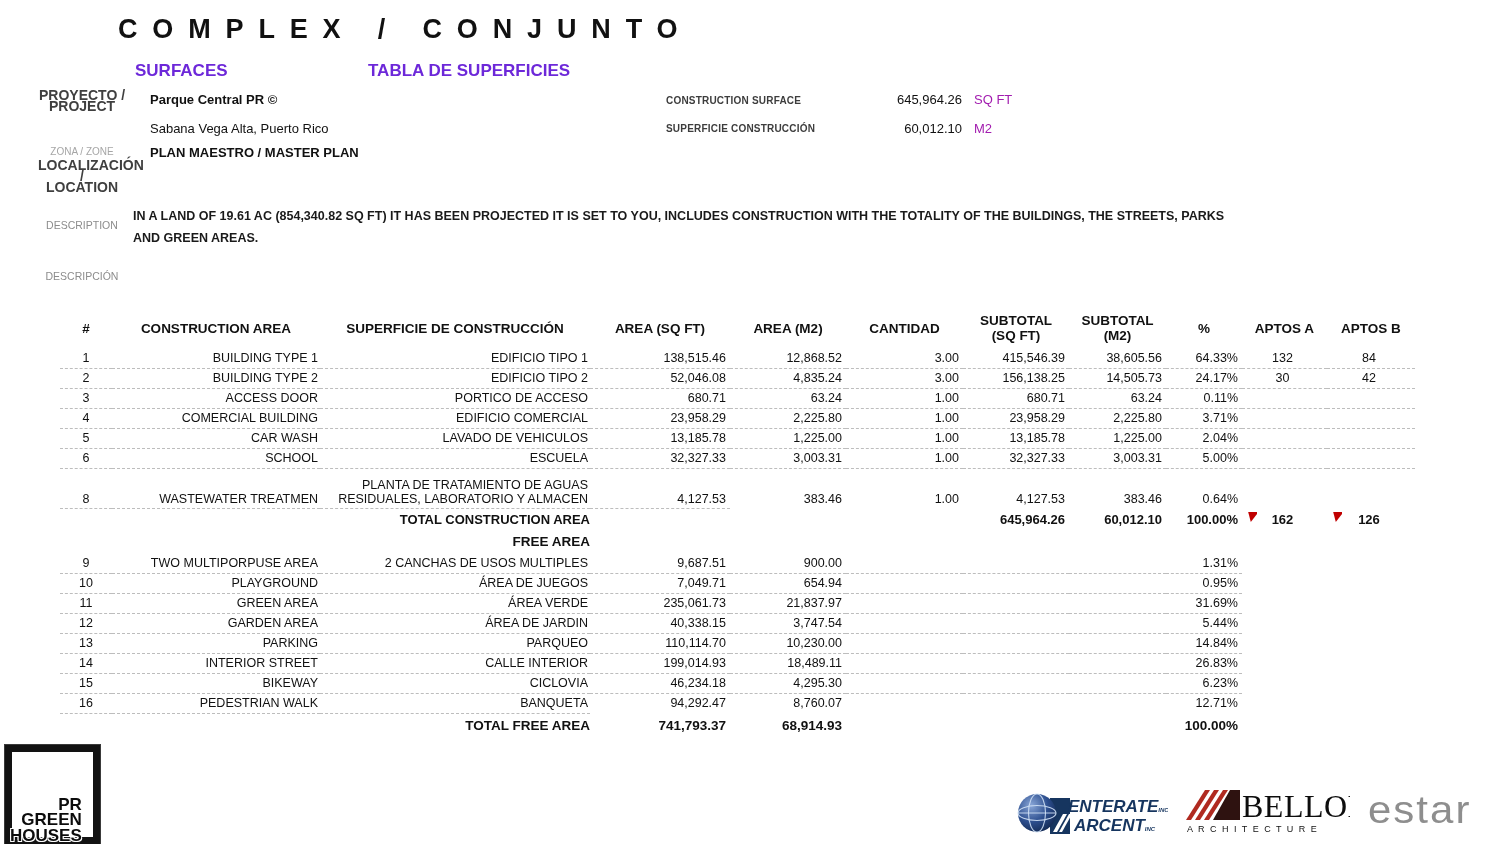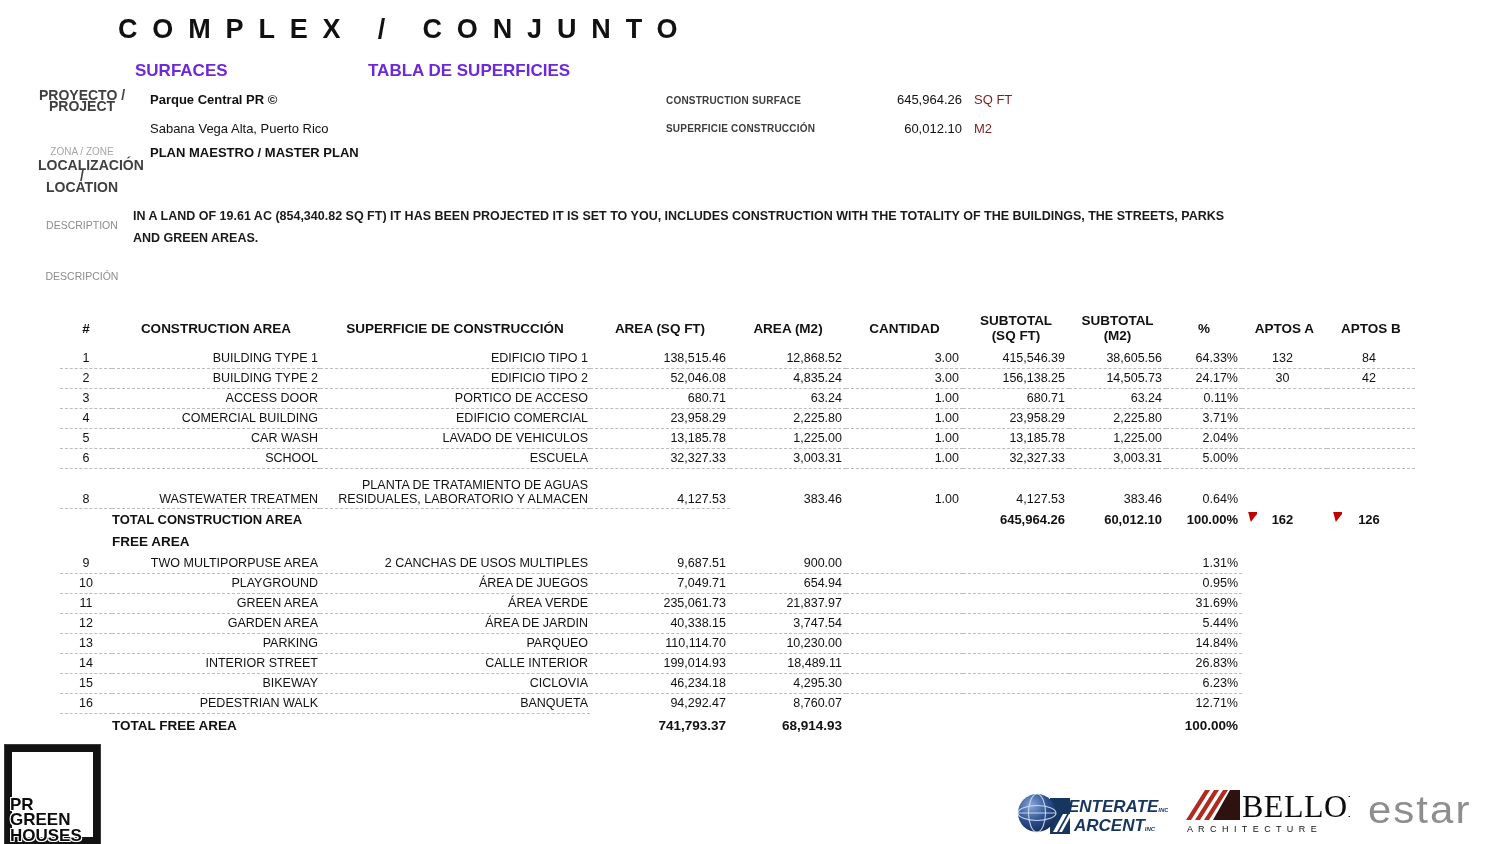--- a/index.html
+++ b/index.html
@@ -22,21 +22,21 @@
   .side-label {
     left:38px; width:88px; text-align:center; font-size:14px; font-weight:700;
     color:#3f3f3f; line-height:11px; white-space:pre-line;
   }
   .side-label.light { color:#a6a6a6; font-size:10px; font-weight:400; }
   .proj-value { left:150px; font-size:13px; color:#111; }
   .bold { font-weight:700; }
 
   .stat-label { left:666px; font-size:10px; font-weight:700; color:#3d3d3d; letter-spacing:0.2px; }
   .stat-value { left:840px; width:122px; text-align:right; font-size:13px; color:#111; }
-  .stat-unit  { left:974px; font-size:13px; color:#7f1d1d; }
+  .stat-unit  { left:974px; font-size:13px; color:#a21caf; }
 
   
   .desc-label { left:38px; width:88px; text-align:center; font-size:10.5px; color:#8c8c8c; }
   .desc-text  { left:133px; width:1140px; font-size:12.5px; line-height:21.5px; white-space:pre-line; }
   #desc-en { top:206px; color:#1a1a1a; font-weight:600; }
   #desc-es { top:257px; color:#8c8c8c; font-weight:400; }
 
   
   #surfaces-table { left:60px; top:308px; }
   table { border-collapse:collapse; table-layout:fixed; width:1355px; }
@@ -54,30 +54,30 @@
   }
   td.c-num { text-align:center; padding:0; }
   td.c-name { text-align:right; padding-right:2px; }
   td.c-r { text-align:right; }
   td.c-c { text-align:center; position:relative; }
   tr.two-line td { height:40px; vertical-align:bottom; padding-bottom:2px; }
   tr.total-row td { height:23px; font-weight:700; font-size:13px; }
   tr.section-row td { height:22px; font-weight:700; font-size:13.5px; }
   tr.grand-row td { height:25px; font-weight:700; font-size:13.5px; }
   td.dashed { border-bottom:1px dashed var(--dash); }
-  td.center-span { text-align:left; padding:0; }
+  td.center-span { text-align:right; padding:0; }
   .flag {
     position:absolute; left:5px; top:4px; width:10px; height:10px;
     background:var(--flag-red); clip-path:polygon(12% 0, 100% 0, 100% 20%, 38% 100%);
   }
 
   
   #prgh {
     left:5px; top:745px; width:95px; height:99px; background:#fff;
-    border:7px solid #121212; box-shadow:0 0 0 1px #3a3a3a;
+    border:7px solid #121212; box-shadow:0 0 0 1px #3a3a3a;text-align:right;
   }
   #prgh-text {
     position:absolute; left:-2px; bottom:-6px; font-weight:800; font-size:17px;
     line-height:0.9; color:#0c0c0c; letter-spacing:0;
     text-shadow:-1px -1px 0 #fff, 1px -1px 0 #fff, -1px 1px 0 #fff, 1px 1px 0 #fff;
   }
   #estar-logo {
     left:1368px; top:786px; font-size:42px; color:var(--estar-gray);
     font-weight:500; letter-spacing:2px; transform:scaleY(0.92);
   }

